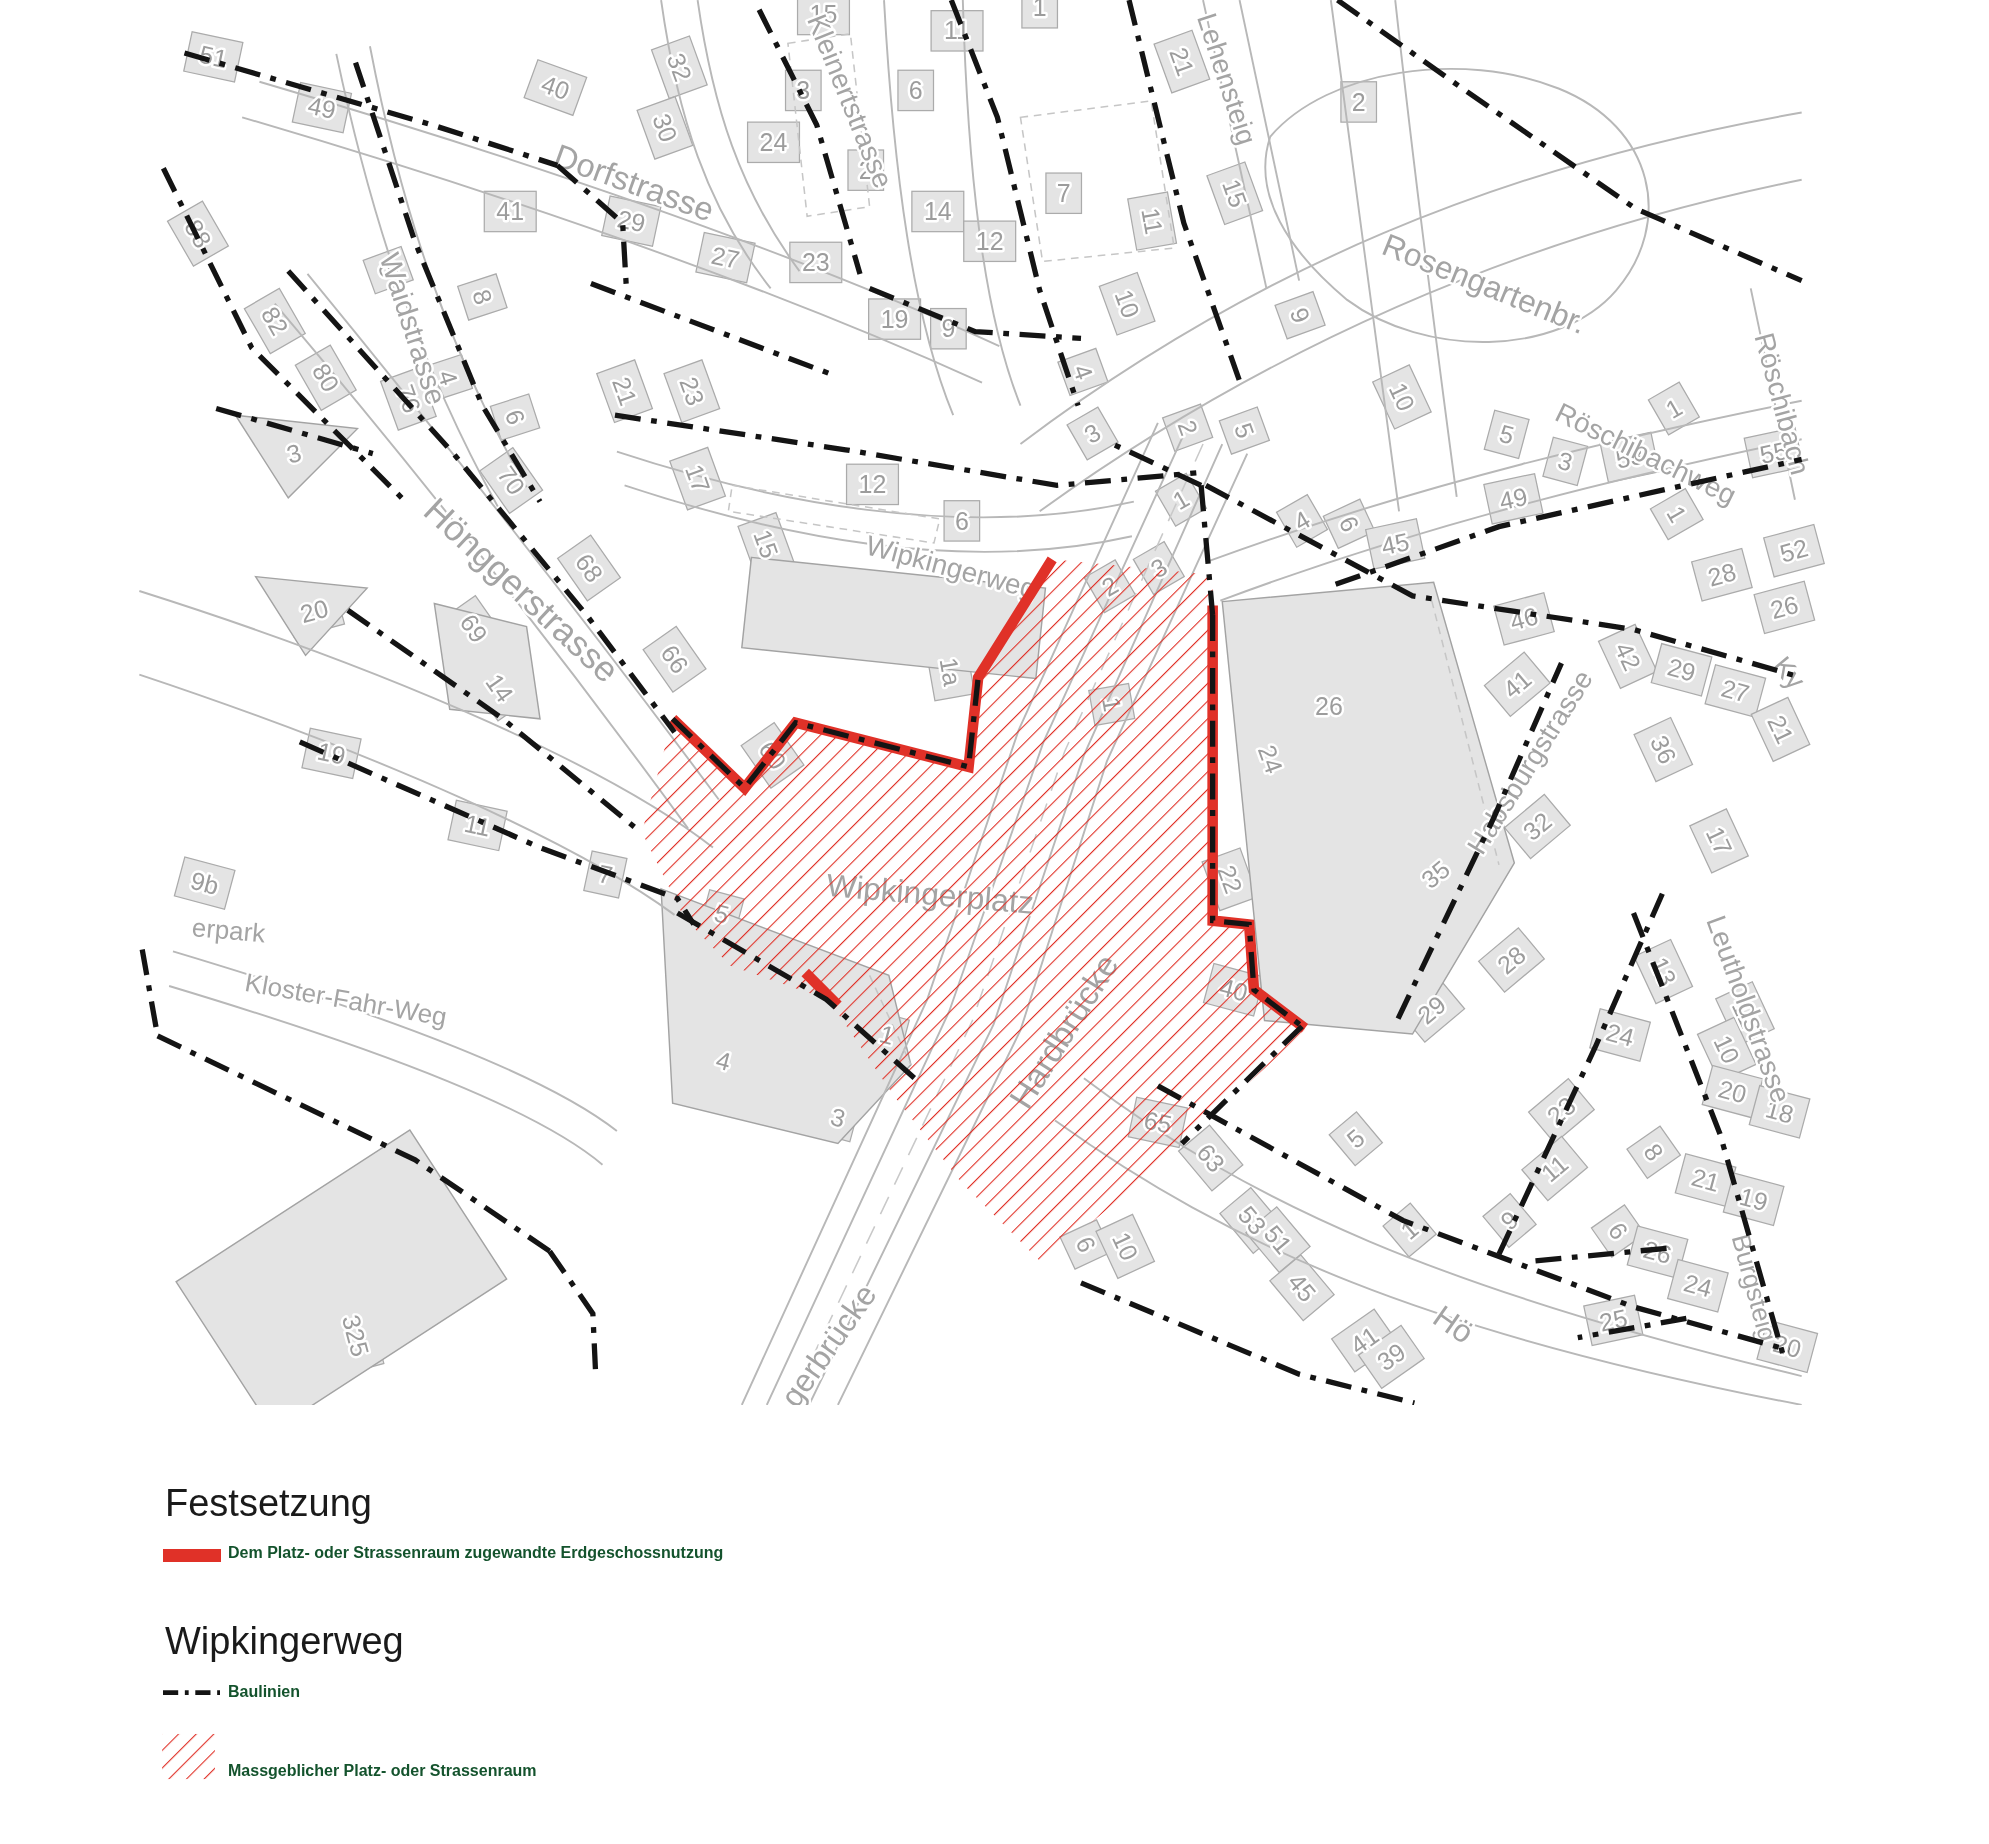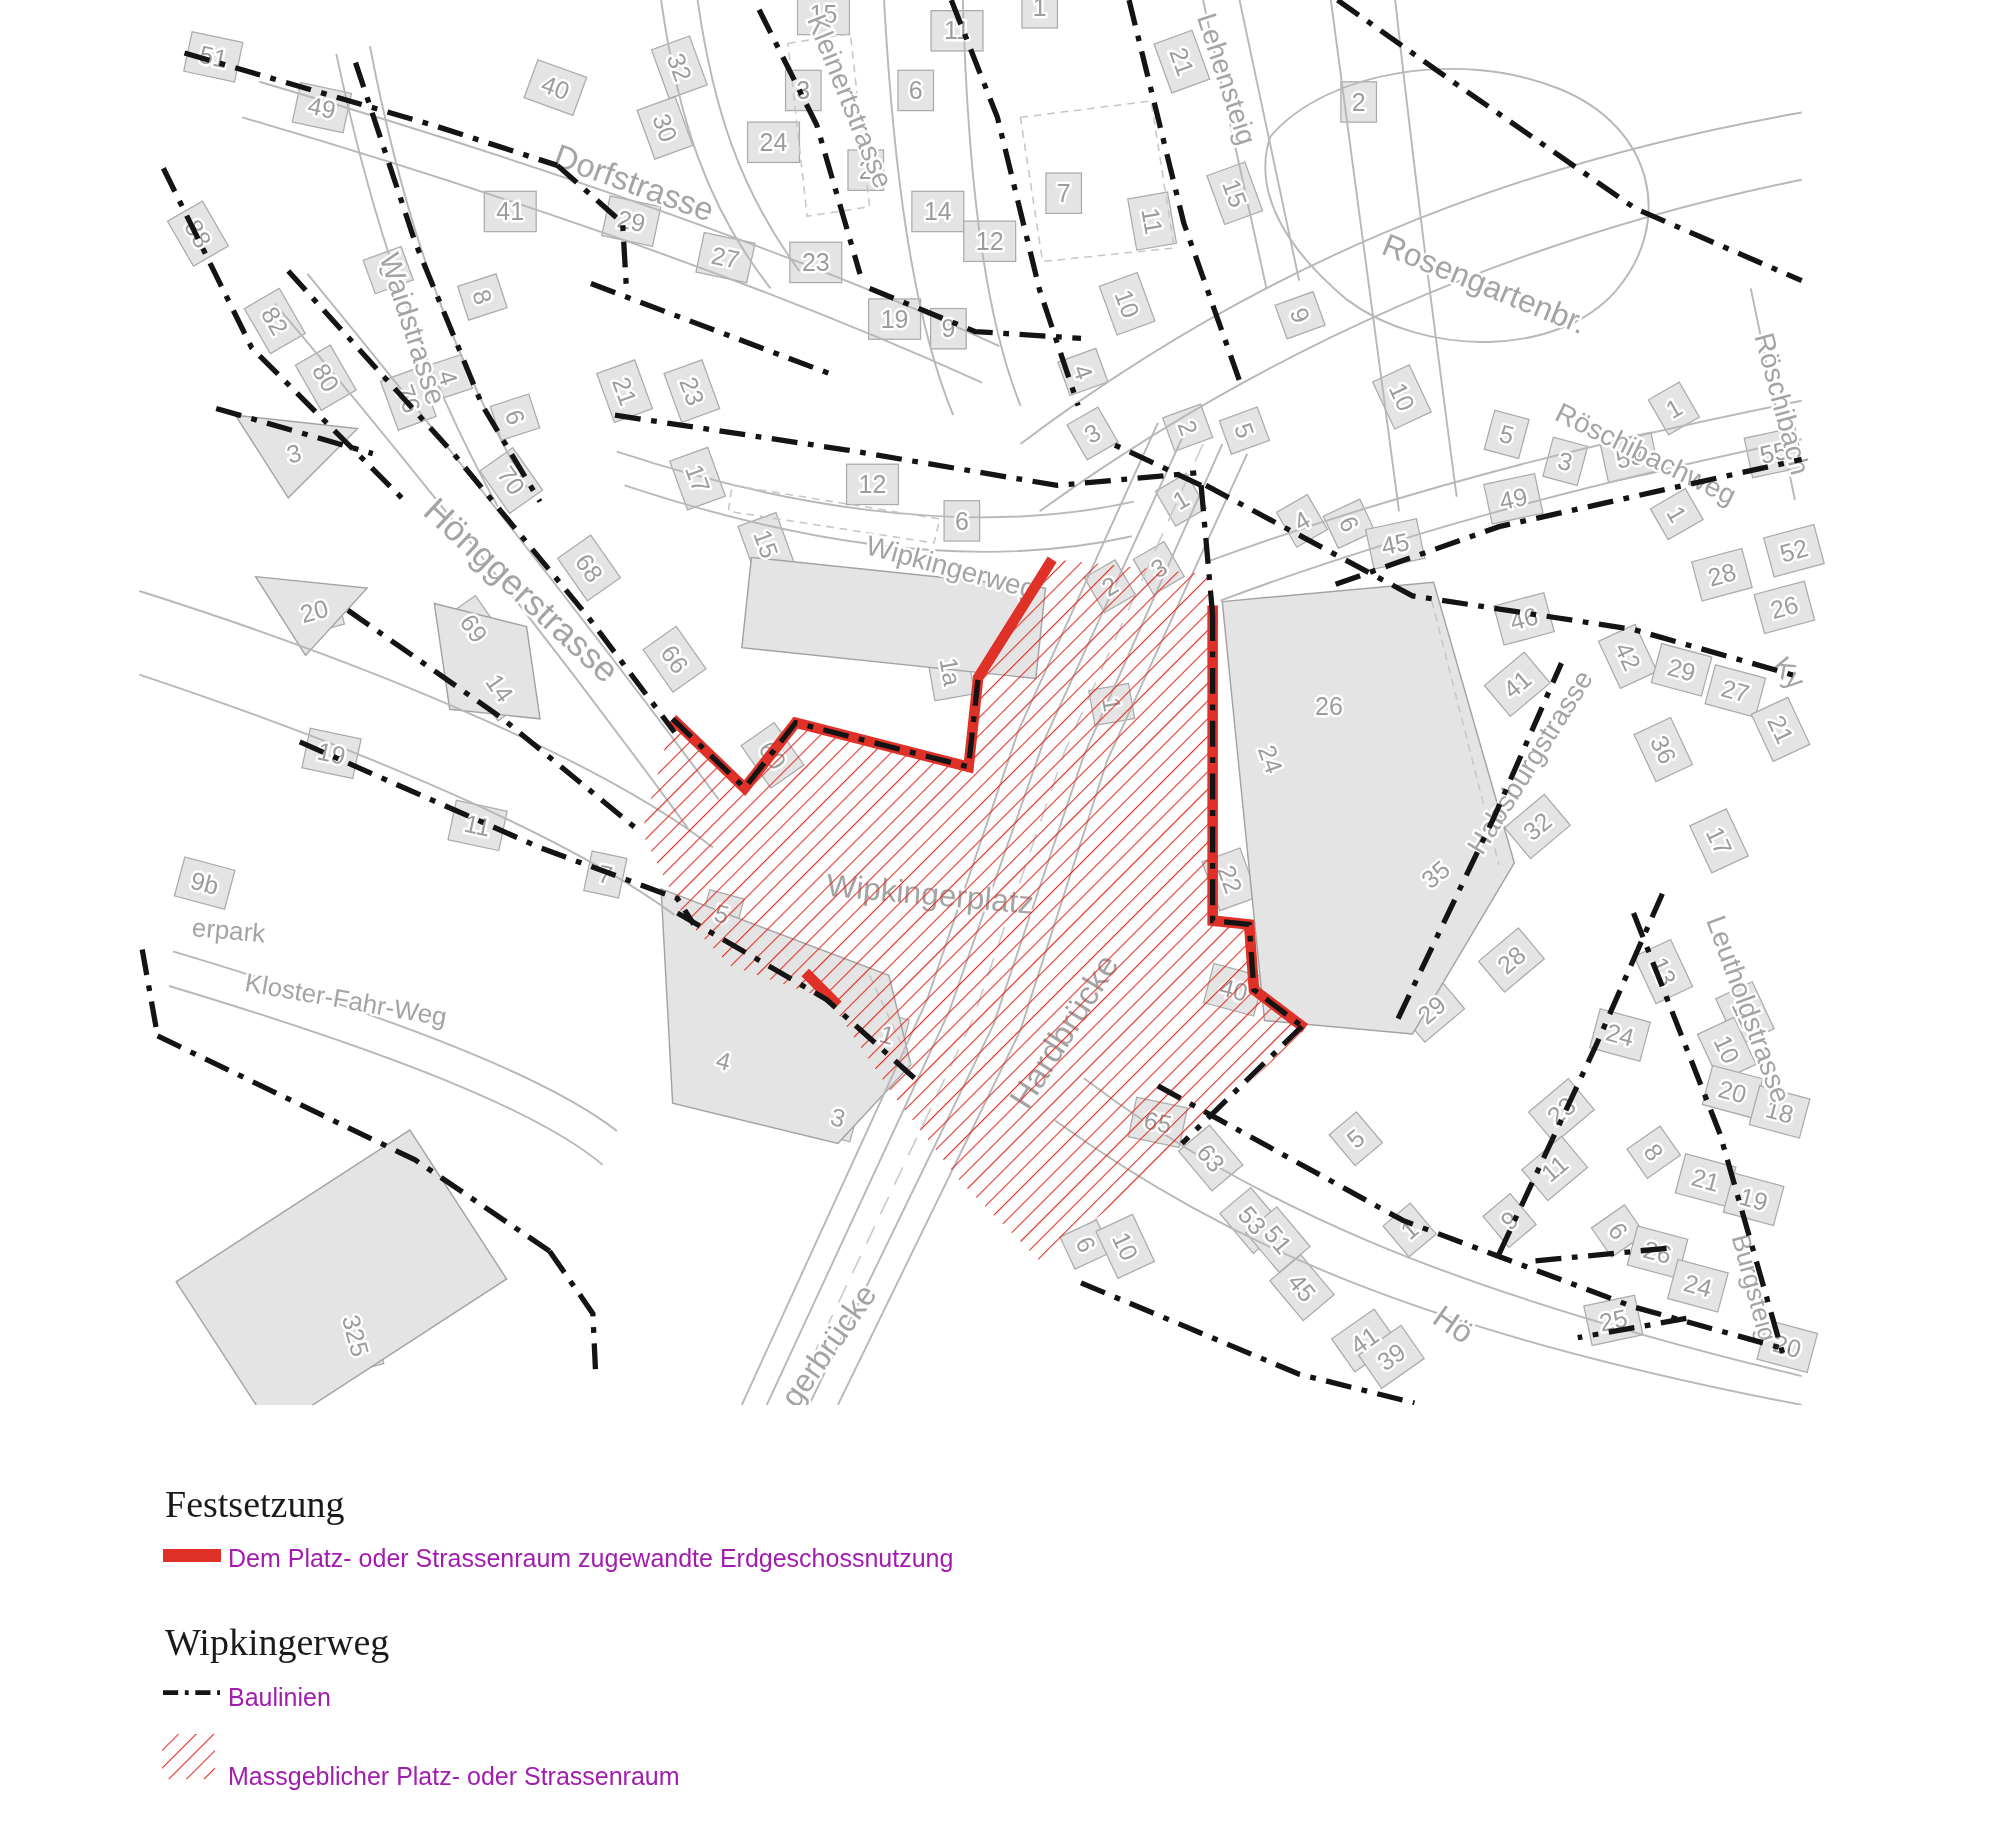--- a/index.html
+++ b/index.html
@@ -10,22 +10,22 @@
   .hn{font-family:"Liberation Sans",sans-serif;fill:#9c9c9c;text-anchor:middle;
       paint-order:stroke;stroke:#ffffff;stroke-width:5px;stroke-linejoin:round;}
   .sl{font-family:"Liberation Sans",sans-serif;fill:#a4a4a4;text-anchor:middle;
       paint-order:stroke;stroke:#ffffff;stroke-width:5px;stroke-linejoin:round;}
   .road{fill:none;stroke:#b8b8b8;stroke-width:2;}
   .roadc{fill:none;stroke:#c9c9c9;stroke-width:1.6;stroke-dasharray:20 14;}
   .parcel{fill:none;stroke:#c6c6c6;stroke-width:1.6;stroke-dasharray:8 6;}
   .bld{fill:#e4e4e4;stroke:#a3a3a3;stroke-width:1.5;}
   .bau{fill:none;stroke:#141414;stroke-width:5.5;stroke-dasharray:27 11 6 11;}
   .red{fill:none;stroke-width:11;stroke-linejoin:miter;}
-  .legend-h{position:absolute;font-size:38px;color:#1a1a1a;font-family:Liberation Serif, serif;}
-  .legend-t{position:absolute;font-size:25px;color:#a21caf;white-space:nowrap;}
+  .legend-h{position:absolute;font-size:38px;color:#1a1a1a;}
+  .legend-t{position:absolute;font-size:16px;color:#14532d;white-space:nowrap;font-weight:bold;}
   .sw-red{position:absolute;height:13.4px;width:58px;}
 </style>
 </head>
 <body>
 
 <div id="page">
 
   <div id="mapwrap">
   <svg id="map" width="1990" height="1405" viewBox="0 0 2071 1462">
     <defs>

